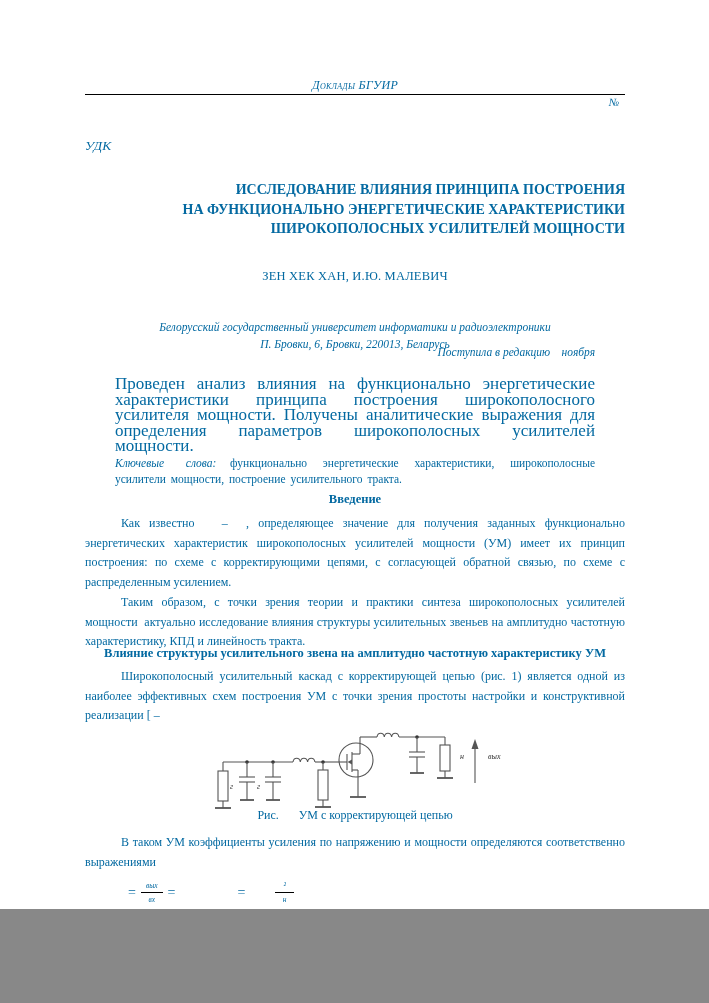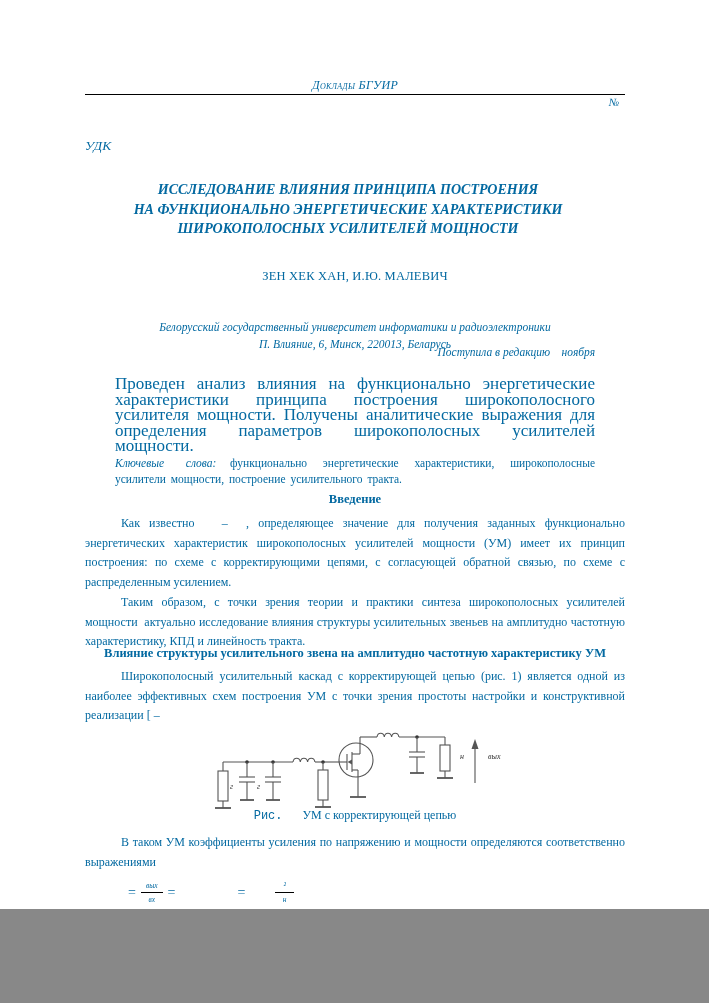--- a/index.html
+++ b/index.html
@@ -12,22 +12,22 @@
     overflow:hidden;
     padding-left:24px;
   }
   
   .running-header{position:absolute;top:78px;left:85px;width:540px;}
   .journal{text-align:center;font-style:italic;font-variant:small-caps;font-size:12px;letter-spacing:.3px;}
   .header-rule{border-top:1.6px solid #000;margin-top:1px;}
   .issue{text-align:right;font-style:italic;font-size:11px;padding-right:6px;margin-top:1px;}
   .udc{position:absolute;top:138px;left:85px;font-style:italic;font-size:13.5px;}
   
-  .title{position:absolute;top:180px;left:78px;width:540px;text-align:center;
-         font-weight:bold;font-size:14px;line-height:19.5px;font-style:italic;}
+  .title{position:absolute;top:180px;left:85px;width:540px;text-align:right;
+         font-weight:bold;font-size:14px;line-height:19.5px;}
   .title span{display:block;}
   .authors{position:absolute;top:269px;left:85px;width:540px;text-align:center;font-size:12.5px;letter-spacing:.2px;}
   .affiliation{position:absolute;top:299px;left:85px;width:540px;text-align:center;
                font-style:italic;font-size:11.5px;line-height:17px;margin-top:20px;}
   .affiliation span{display:block;}
   .received{position:absolute;top:346px;left:85px;width:510px;text-align:right;font-style:italic;font-size:11.5px;}
   
   .abstract{position:absolute;top:376px;left:115px;width:480px;font-size:17px;line-height:15.5px;text-align:justify;}
   .keywords{position:absolute;top:456px;left:115px;width:480px;font-size:11.5px;line-height:15.5px;text-align:justify;}
   .keywords .kw-label{font-style:italic;word-spacing:8px;}
@@ -37,21 +37,21 @@
   .h-intro{top:492px;text-align:center;}
   .h-sec2{top:646px;}
   .body-par{position:absolute;left:85px;width:540px;font-size:12px;line-height:19.7px;text-align:justify;text-indent:36px;}
   .p-intro1{top:514px;}
   .p-intro2{top:593px;}
   .p-sec2-1{top:667px;}
   .p-sec2-2{top:833px;}
   
   .figure-svg{position:absolute;top:715px;left:180px;}
   .fig-caption{position:absolute;top:808px;left:85px;width:540px;text-align:center;font-size:12px;}
-  .fig-caption .cap-label{margin-right:20px;font-family:Liberation Mono, monospace;}
+  .fig-caption .cap-label{margin-right:20px;}
   
   .formula-row{position:absolute;top:881px;left:128px;display:flex;align-items:center;font-size:14px;}
   .frac{display:inline-block;text-align:center;vertical-align:middle;margin:0 5px;}
   .frac .num{display:block;border-bottom:1px solid #000;padding:0 5px 2px;font-size:7.5px;font-style:italic;}
   .frac .den{display:block;padding-top:2px;font-size:7.5px;font-style:italic;}
   .frac-big{width:168px;}
   .frac-big .den{font-size:9.5px;}
   .frac-big .num{font-size:7.5px;}
   .eq{font-size:14px;}
   .eq3{margin-left:62px;}
@@ -76,21 +76,21 @@
   <div class="title">
     <span>ИССЛЕДОВАНИЕ ВЛИЯНИЯ ПРИНЦИПА ПОСТРОЕНИЯ</span>
     <span>НА ФУНКЦИОНАЛЬНО ЭНЕРГЕТИЧЕСКИЕ ХАРАКТЕРИСТИКИ</span>
     <span>ШИРОКОПОЛОСНЫХ УСИЛИТЕЛЕЙ МОЩНОСТИ</span>
   </div>
 
   <div class="authors">ЗЕН ХЕК ХАН, И.Ю. МАЛЕВИЧ</div>
 
   <div class="affiliation">
     <span>Белорусский государственный университет информатики и радиоэлектроники</span>
-    <span>П. Влияние, 6, Минск, 220013, Беларусь</span>
+    <span>П. Бровки, 6, Бровки, 220013, Беларусь</span>
   </div>
 
   <div class="received">Поступила в редакцию&nbsp;&nbsp;&nbsp;&nbsp;ноября</div>
 
   <div class="abstract">Проведен анализ влияния на функционально энергетические характеристики принципа построения широкополосного усилителя мощности. Получены аналитические выражения для определения параметров широкополосных усилителей мощности.</div>
 
   <div class="keywords">
     <span class="kw-label">Ключевые слова:</span>
     <span class="kw-text">функционально энергетические характеристики, широкополосные усилители мощности, построение усилительного тракта.</span>
   </div>

